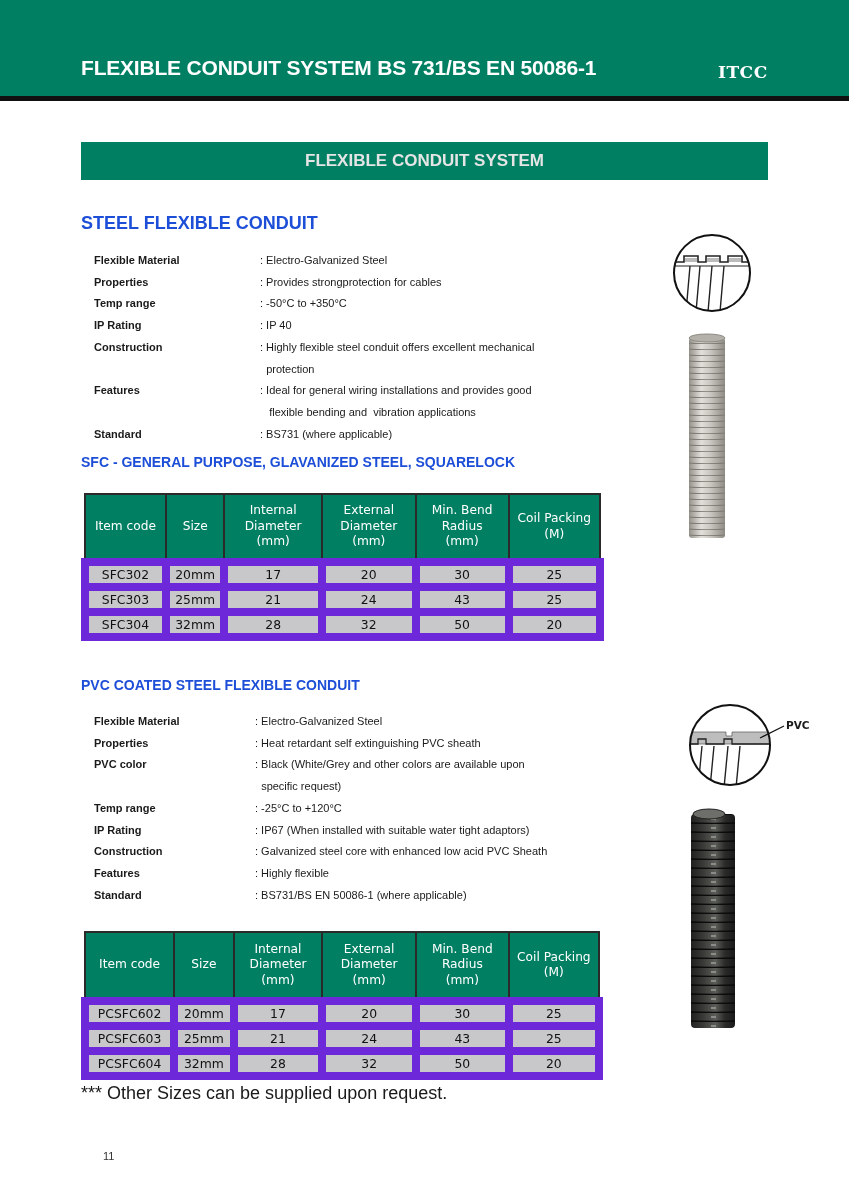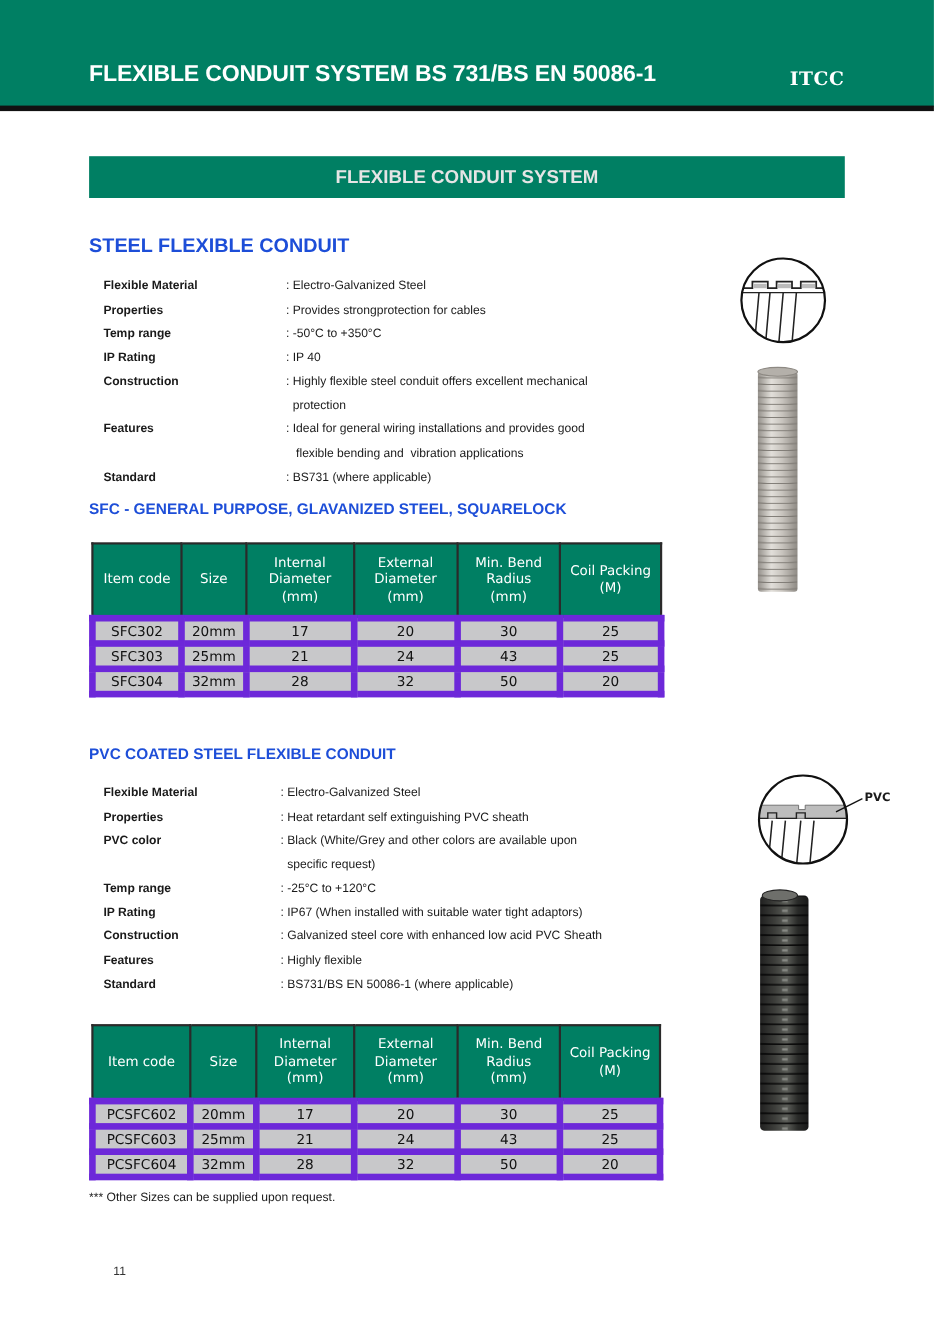--- a/index.html
+++ b/index.html
@@ -18,23 +18,23 @@
   .h2.small { left: 81px; font-size: 14px; }
 
   .spec { position: absolute; left: 94px; font-size: 11px; line-height: 21.7px; }
   .spec-row { display: flex; }
   .spec-label { width: 166px; font-weight: bold; flex-shrink: 0; }
   .spec-value { white-space: pre-wrap; }
   .spec2 .spec-label { width: 161px; }
 
   table.data { position: absolute; border-collapse: collapse; font-family: "DejaVu Sans", sans-serif; font-size: 12.2px; }
   table.data th { background: #007f63; color: #fff; font-weight: normal; border: 2px solid #2a2a2a; text-align: center; vertical-align: middle; line-height: 15.5px; padding: 0 2px; }
-  table.data td { background: #c8c8ca; color: #111; border: 6px solid #6d28d9; text-align: center; height: 21px; line-height: 17px; font-size: 12.4px; }
-
-  .note { position: absolute; left: 81px; top: 1083px; font-size: 11px; }
+  table.data td { background: #c8c8ca; color: #111; border: 8px solid #6d28d9; text-align: center; height: 21px; line-height: 17px; font-size: 12.4px; }
+
+  .note { position: absolute; left: 81px; top: 1083px; font-size: 18px; }
   .page-num { position: absolute; left: 103px; top: 1150px; font-size: 11px; color: #333; }
 
   .illus { position: absolute; }
   .pvc-label { position: absolute; left: 786px; top: 719px; font-size: 10.5px; font-weight: bold; font-family: "DejaVu Sans", sans-serif; }
 </style>
 </head>
 <body>
 
 <div class="topbar"></div>
 <div class="topbar-rule"></div>

